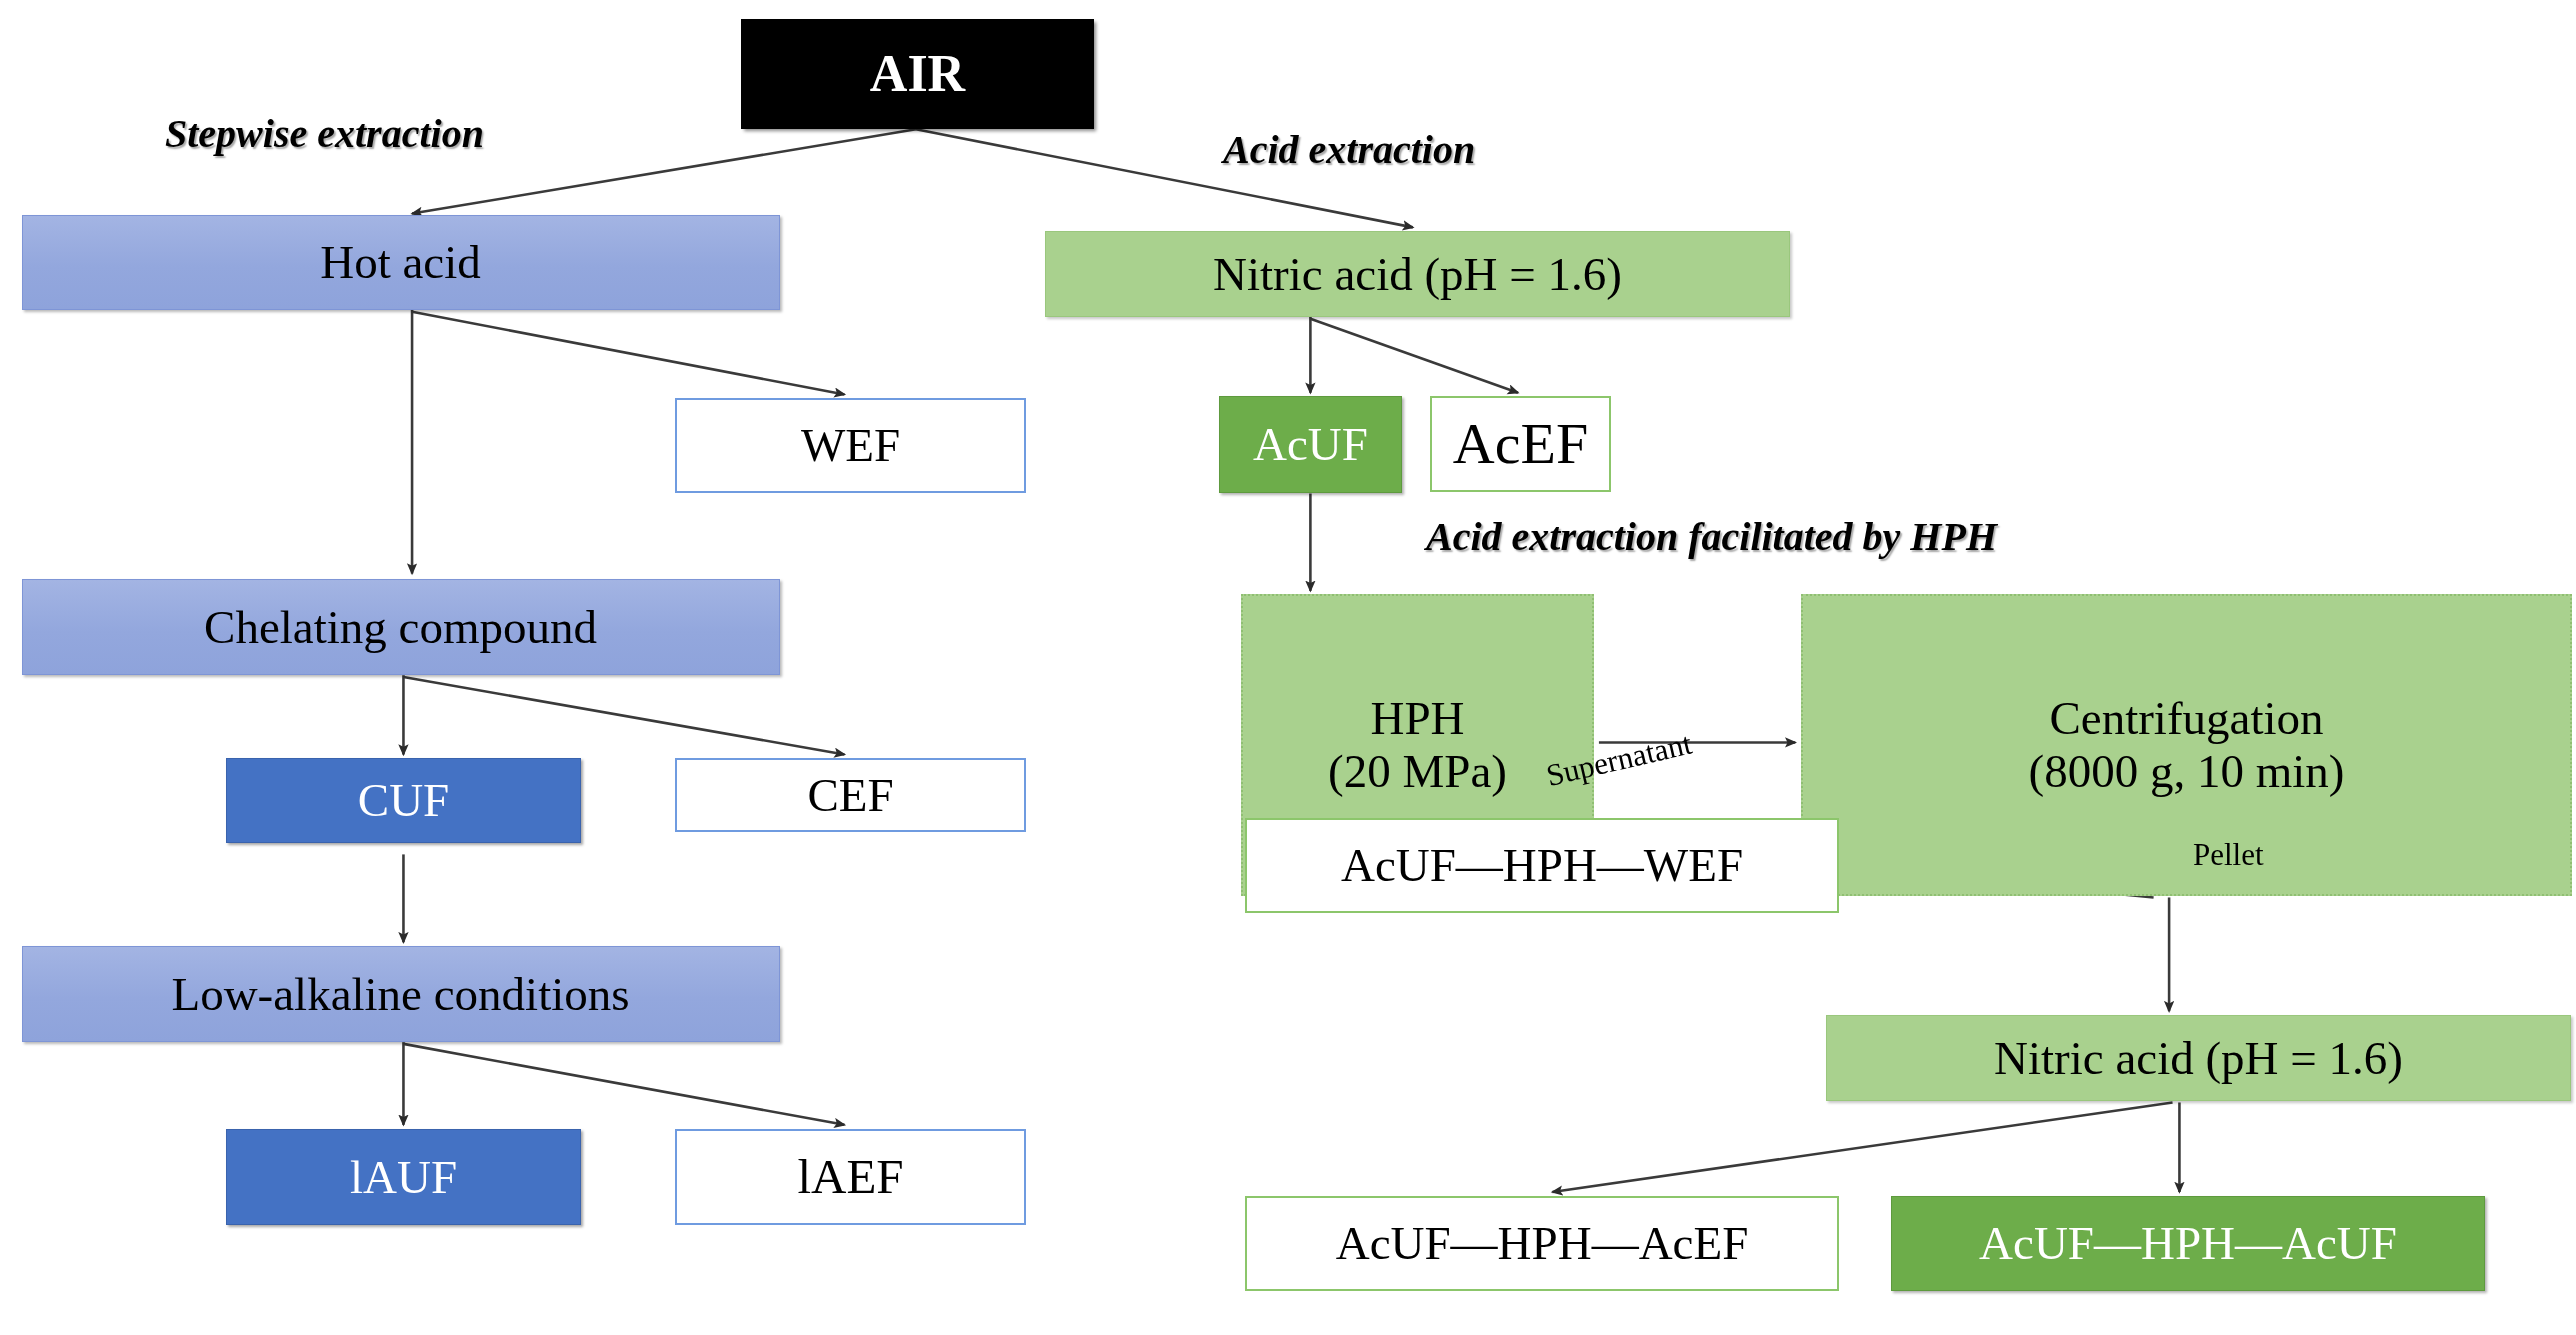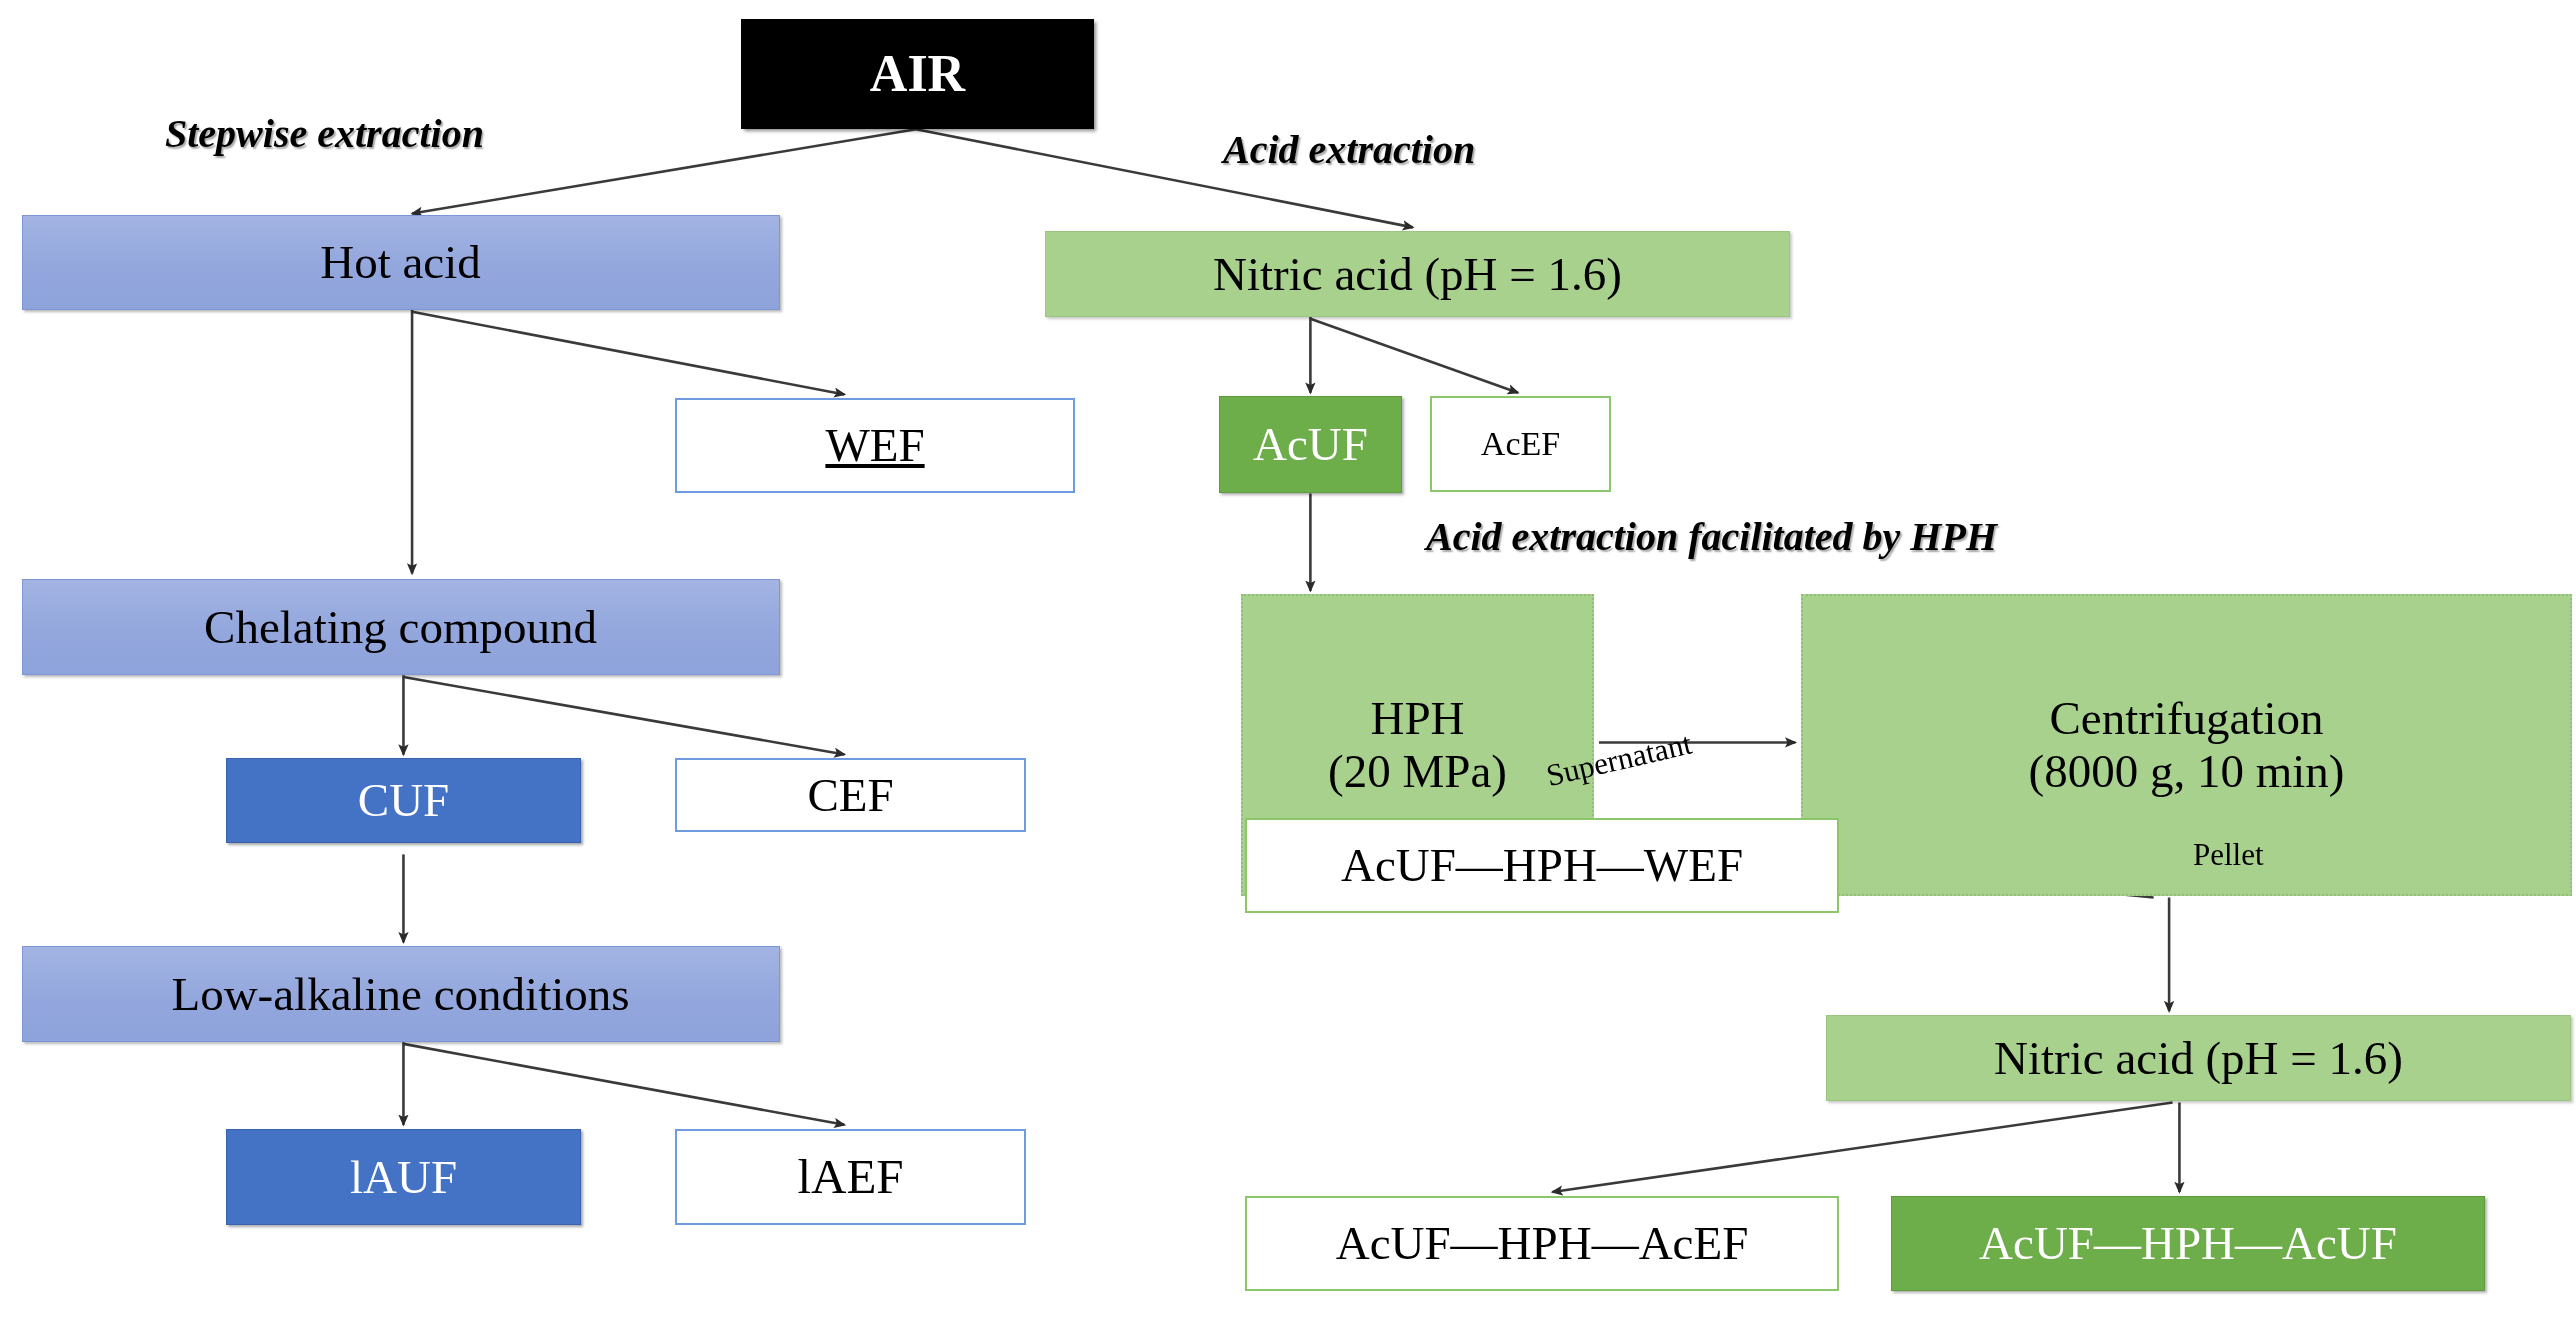--- a/index.html
+++ b/index.html
@@ -154,21 +154,21 @@
   </svg>
 
   <div class="node n-black" style="left:741px; top:19px; width:353px; height:110px; font-size:52px;">
     <span>AIR</span>
   </div>
 
   <div class="node n-blue-light" style="left:21.5px; top:215px; width:758px; height:95px; font-size:47px;">
     <span>Hot acid</span>
   </div>
 
-  <div class="node n-blue-outline" style="left:675px; top:398px; width:400px; height:95px; font-size:47px;text-decoration:underline;">
+  <div class="node n-blue-outline" style="left:675px; top:398px; width:351px; height:95px; font-size:47px;">
     <span>WEF</span>
   </div>
 
   <div class="node n-blue-light" style="left:21.5px; top:579px; width:758px; height:96px; font-size:47px;">
     <span>Chelating compound</span>
   </div>
 
   <div class="node n-blue-solid" style="left:226px; top:758px; width:355px; height:85px; font-size:47px;">
     <span>CUF</span>
   </div>
@@ -190,21 +190,21 @@
   </div>
 
   <div class="node n-green-light" style="left:1045px; top:231px; width:745px; height:86px; font-size:47px;">
     <span>Nitric acid (pH = 1.6)</span>
   </div>
 
   <div class="node n-green-solid" style="left:1219px; top:396px; width:183px; height:97px; font-size:47px;">
     <span>AcUF</span>
   </div>
 
-  <div class="node n-green-outline" style="left:1430px; top:396px; width:181px; height:96px; font-size:34px;">
+  <div class="node n-green-outline" style="left:1430px; top:396px; width:181px; height:96px; font-size:58px;">
     <span>AcEF</span>
   </div>
 
   <div class="node n-green-dotted" style="left:1241px; top:594px; width:353px; height:302px; font-size:47px; flex-direction:column;">
     <span>HPH</span>
     <span>(20 MPa)</span>
   </div>
 
   <div class="node n-green-dotted" style="left:1801px; top:594px; width:771px; height:302px; font-size:47px; flex-direction:column;">
     <span>Centrifugation</span>

